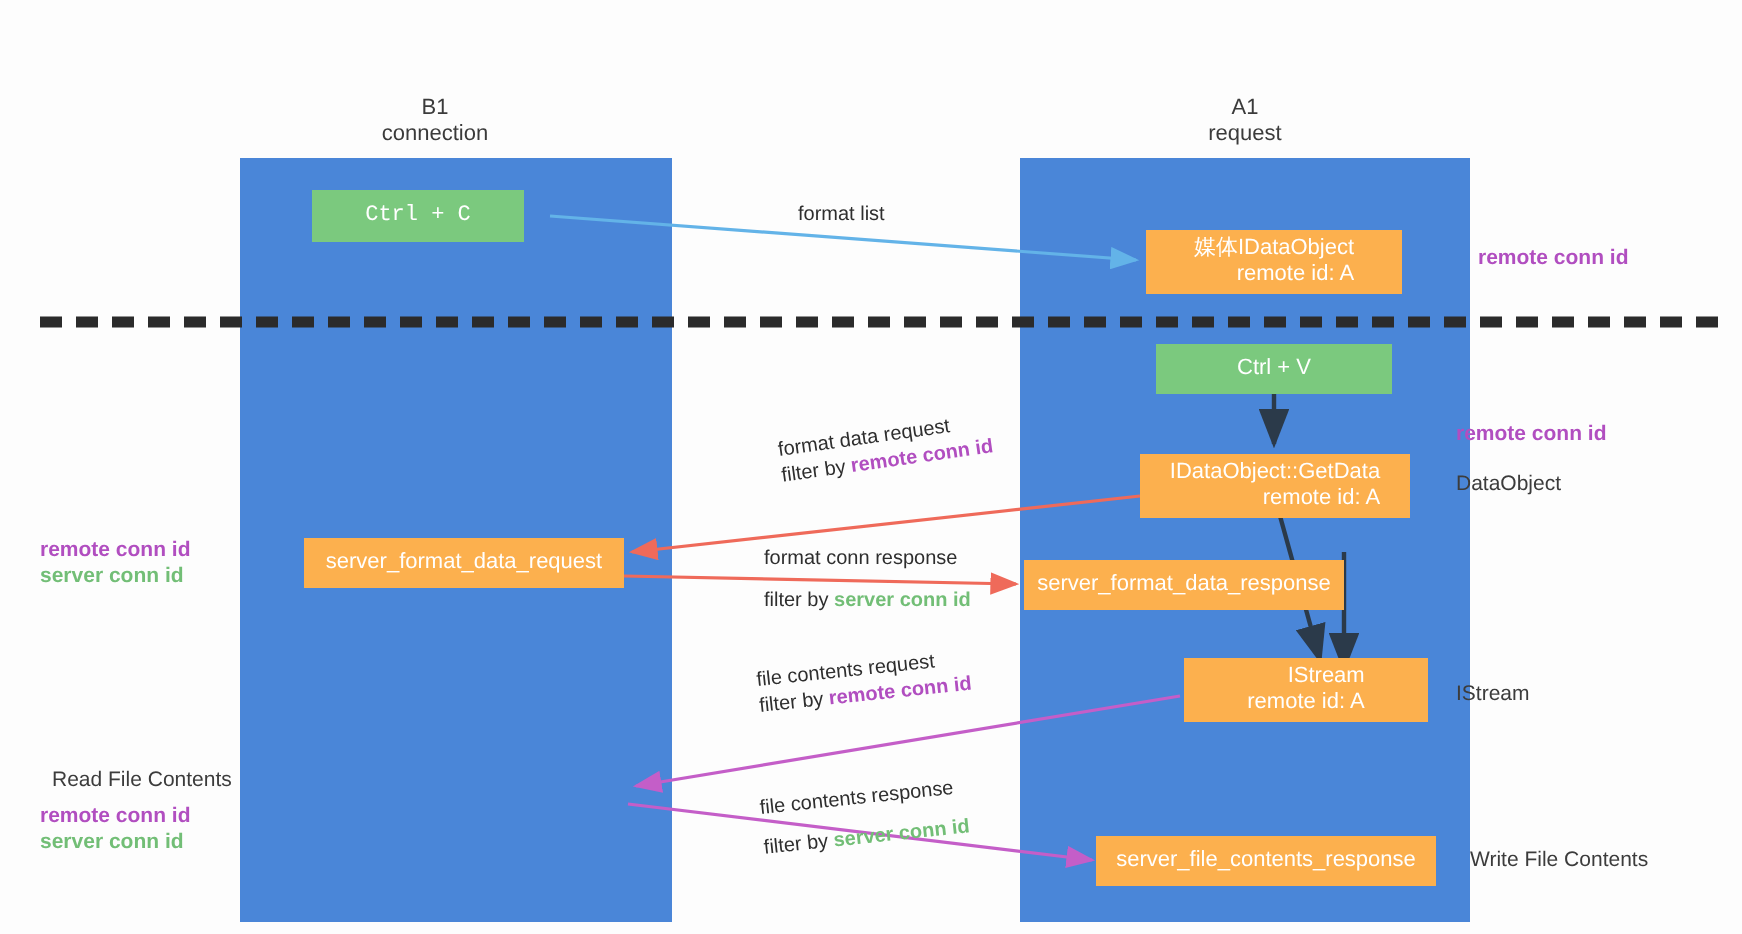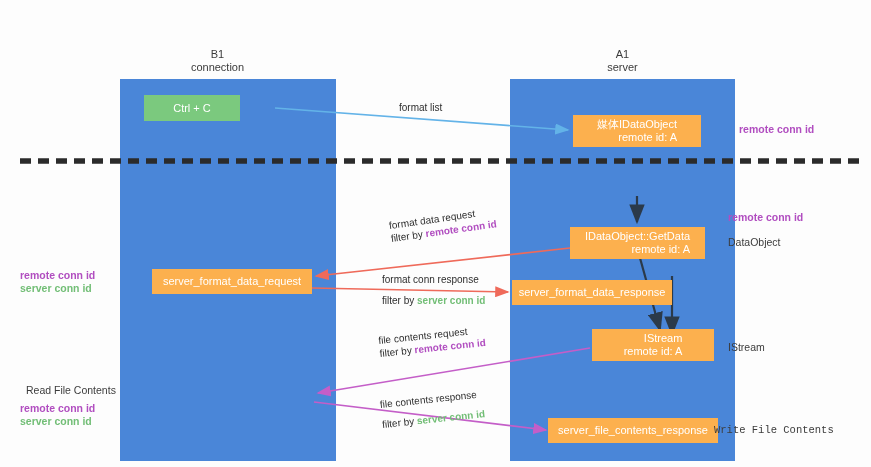--- a/index.html
+++ b/index.html
@@ -99,21 +99,21 @@
 </style>
 </head>
 <body>
 
 <div id="canvas">
 
 
   <div class="lane-title" style="left:140px; top:48px; width:155px;">B1
 connection</div>
   <div class="lane-title" style="left:545px; top:48px; width:155px;">A1
-server</div>
+request</div>
 
   <div class="lane" style="left:120px; top:79px; width:216px; height:382px;"></div>
   <div class="lane" style="left:510px; top:79px; width:225px; height:382px;"></div>
 
   <svg class="layer">
     <defs>
       <marker id="ar-blue" markerWidth="9" markerHeight="7" refX="8" refY="3.5" orient="auto">
         <polygon points="0 0, 9 3.5, 0 7" fill="#63b3e8"></polygon>
       </marker>
       <marker id="ar-red" markerWidth="9" markerHeight="7" refX="8" refY="3.5" orient="auto">
@@ -141,25 +141,26 @@
 
     <line x1="590" y1="348" x2="318" y2="393" stroke="#c45ec8" stroke-width="1.6" marker-end="url(#ar-mag)"></line>
 
     <line x1="314" y1="402" x2="546" y2="430" stroke="#c45ec8" stroke-width="1.6" marker-end="url(#ar-mag)"></line>
   </svg>
 
   <svg class="dashline">
     <line x1="20" y1="3" x2="860" y2="3" stroke="#2b2b2b" stroke-width="5.5" stroke-dasharray="11 7" stroke-linecap="butt"></line>
   </svg>
 
-  <div class="node green" style="left:144px; top:95px; width:96px; height:26px;">Ctrl + C</div>
+  <div class="node green" style="left:156px; top:95px; width:106px; height:26px;font-family:Liberation Mono, monospace;">Ctrl + C</div>
 
   <div class="node orange" style="left:573px; top:115px; width:128px; height:32px;">媒体IDataObject
 remote id: A</div>
 
+  <div class="node green" style="left:578px; top:172px; width:118px; height:25px;">Ctrl + V</div>
 
   <div class="node orange" style="left:570px; top:227px; width:135px; height:32px;">IDataObject::GetData
 remote id: A</div>
 
   <div class="node orange" style="left:152px; top:269px; width:160px; height:25px;">server_format_data_request</div>
 
   <div class="node orange" style="left:512px; top:280px; width:160px; height:25px;">server_format_data_response</div>
 
   <div class="node orange" style="left:592px; top:329px; width:122px; height:32px;">IStream
 remote id: A</div>
@@ -200,21 +201,21 @@
   </div>
 
   <div class="ann purple" style="left:739px; top:123px;">remote conn id</div>
 
   <div class="ann purple" style="left:728px; top:211px;">remote conn id</div>
 
   <div class="ann dark" style="left:728px; top:236px;">DataObject</div>
 
   <div class="ann dark" style="left:728px; top:341px;">IStream</div>
 
-  <div class="ann dark" style="left:714px; top:424px;font-family:Liberation Mono, monospace;">Write File Contents</div>
+  <div class="ann dark" style="left:735px; top:424px;">Write File Contents</div>
 
   <div class="ann purple" style="left:20px; top:269px;">remote conn id</div>
   <div class="ann green" style="left:20px; top:282px;">server conn id</div>
 
   <div class="ann dark" style="left:26px; top:384px;">Read File Contents</div>
   <div class="ann purple" style="left:20px; top:402px;">remote conn id</div>
   <div class="ann green" style="left:20px; top:415px;">server conn id</div>
 
 </div>
 

